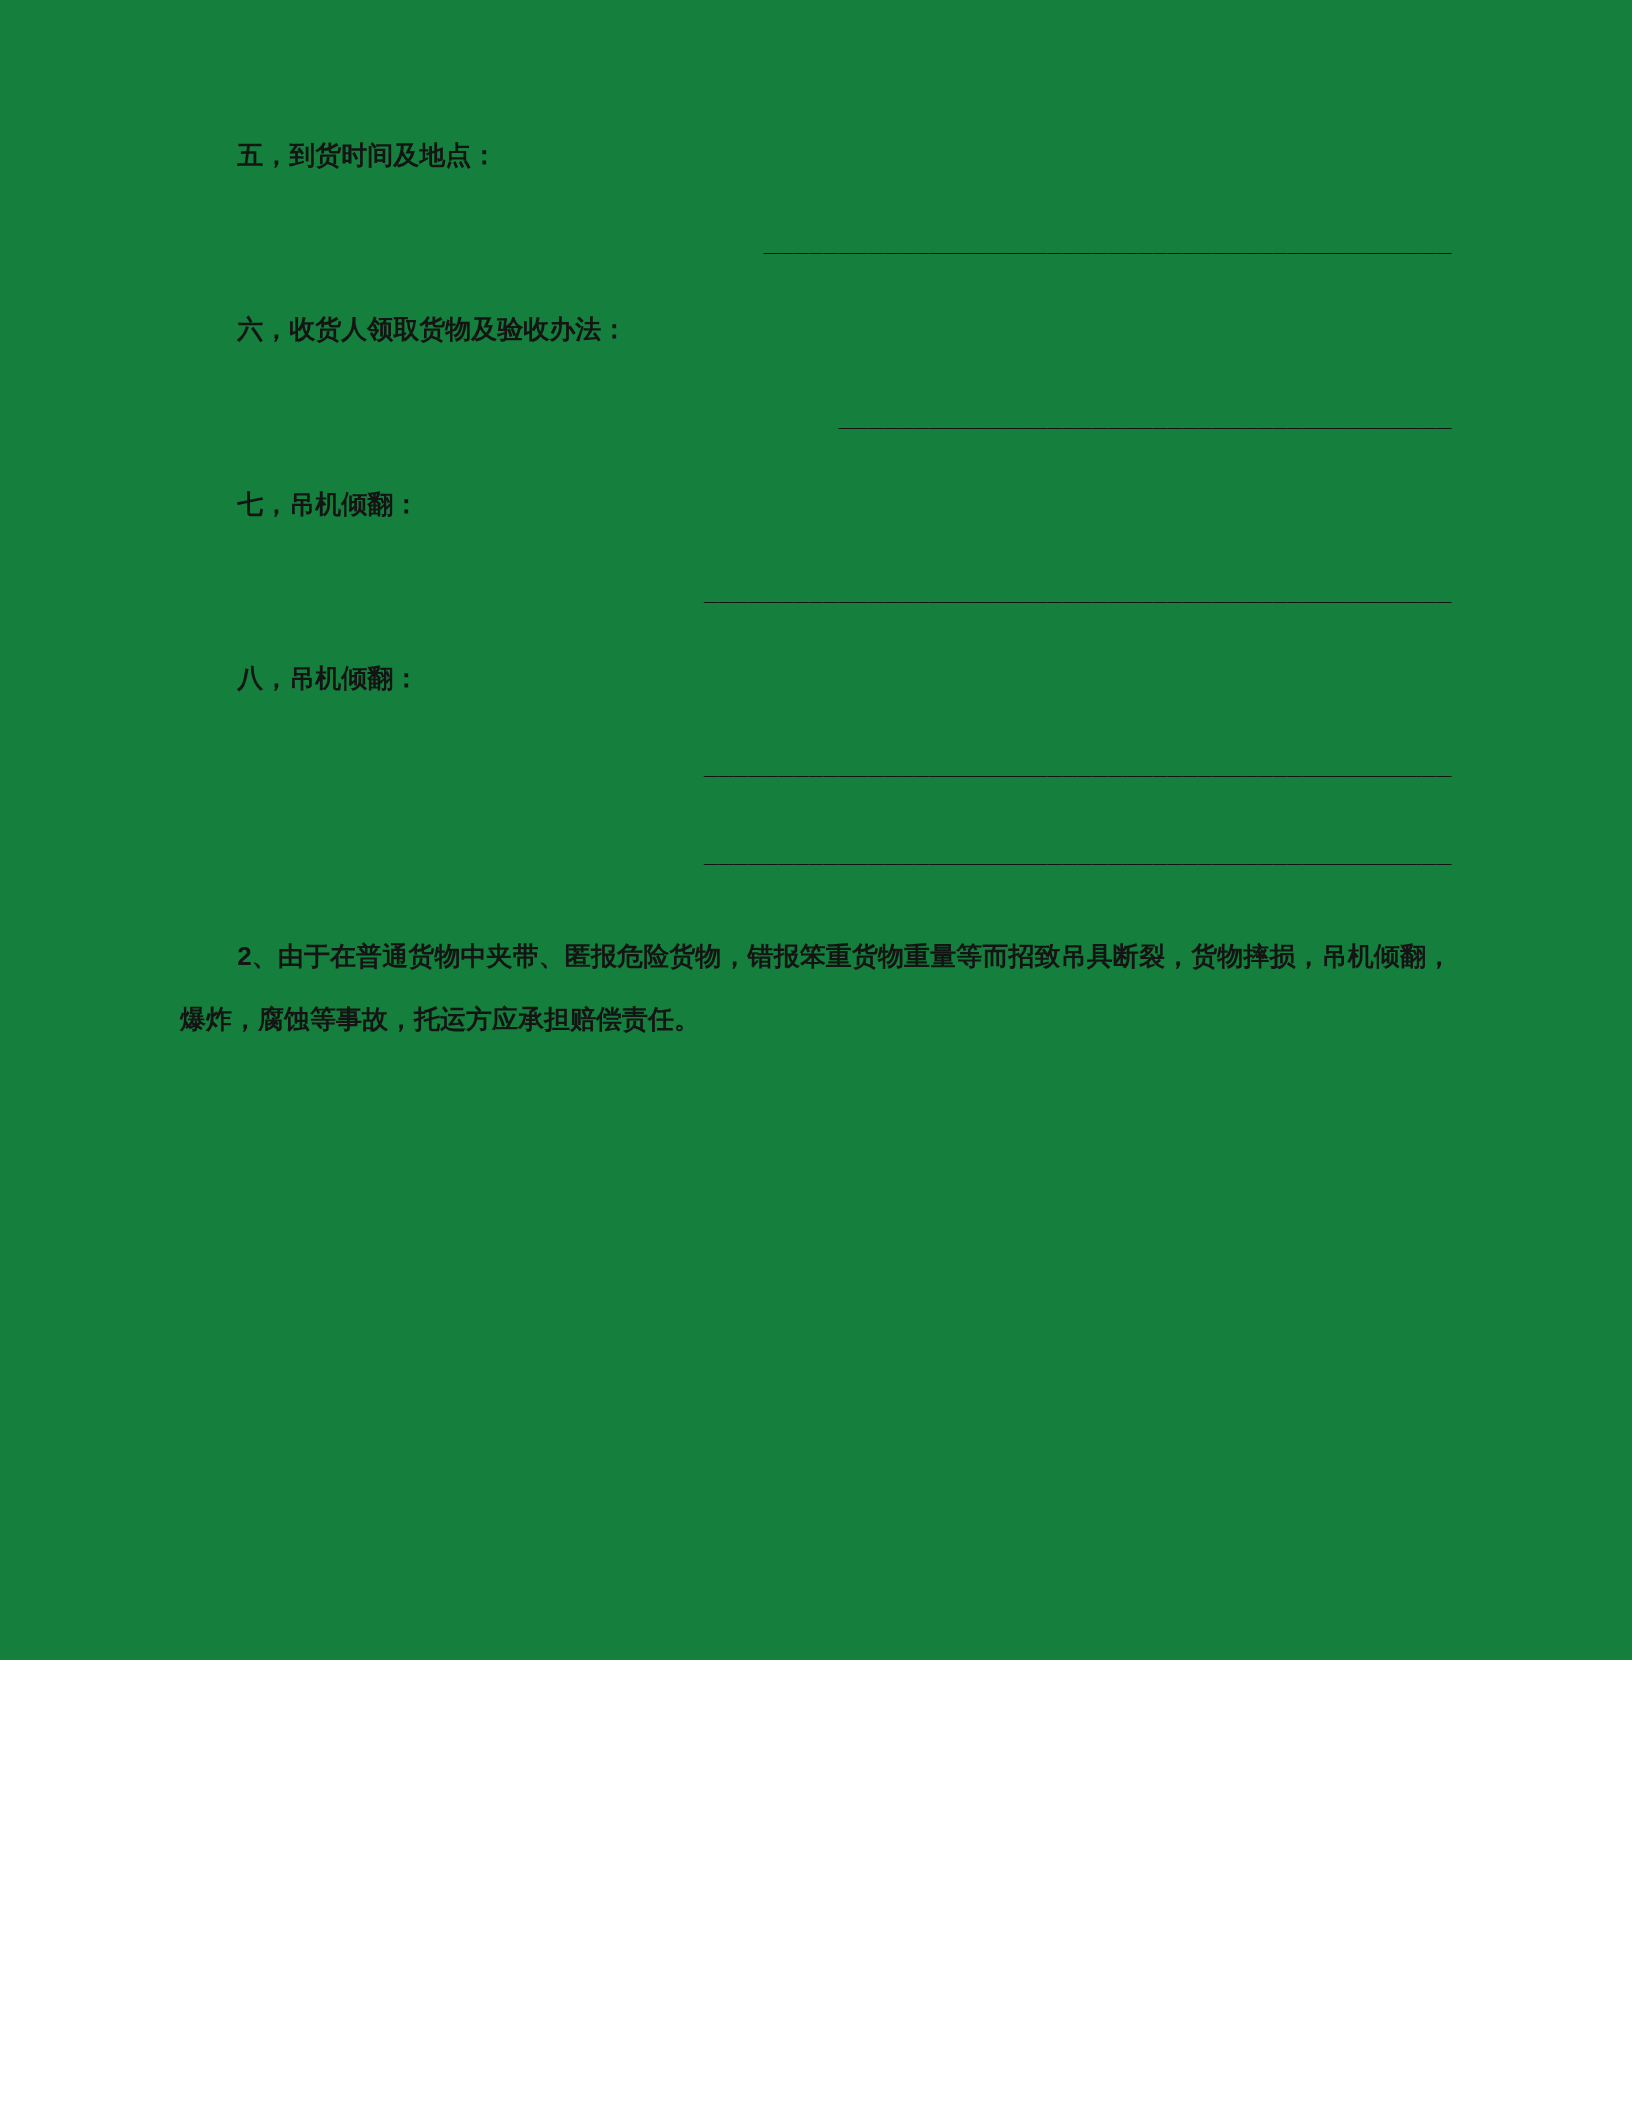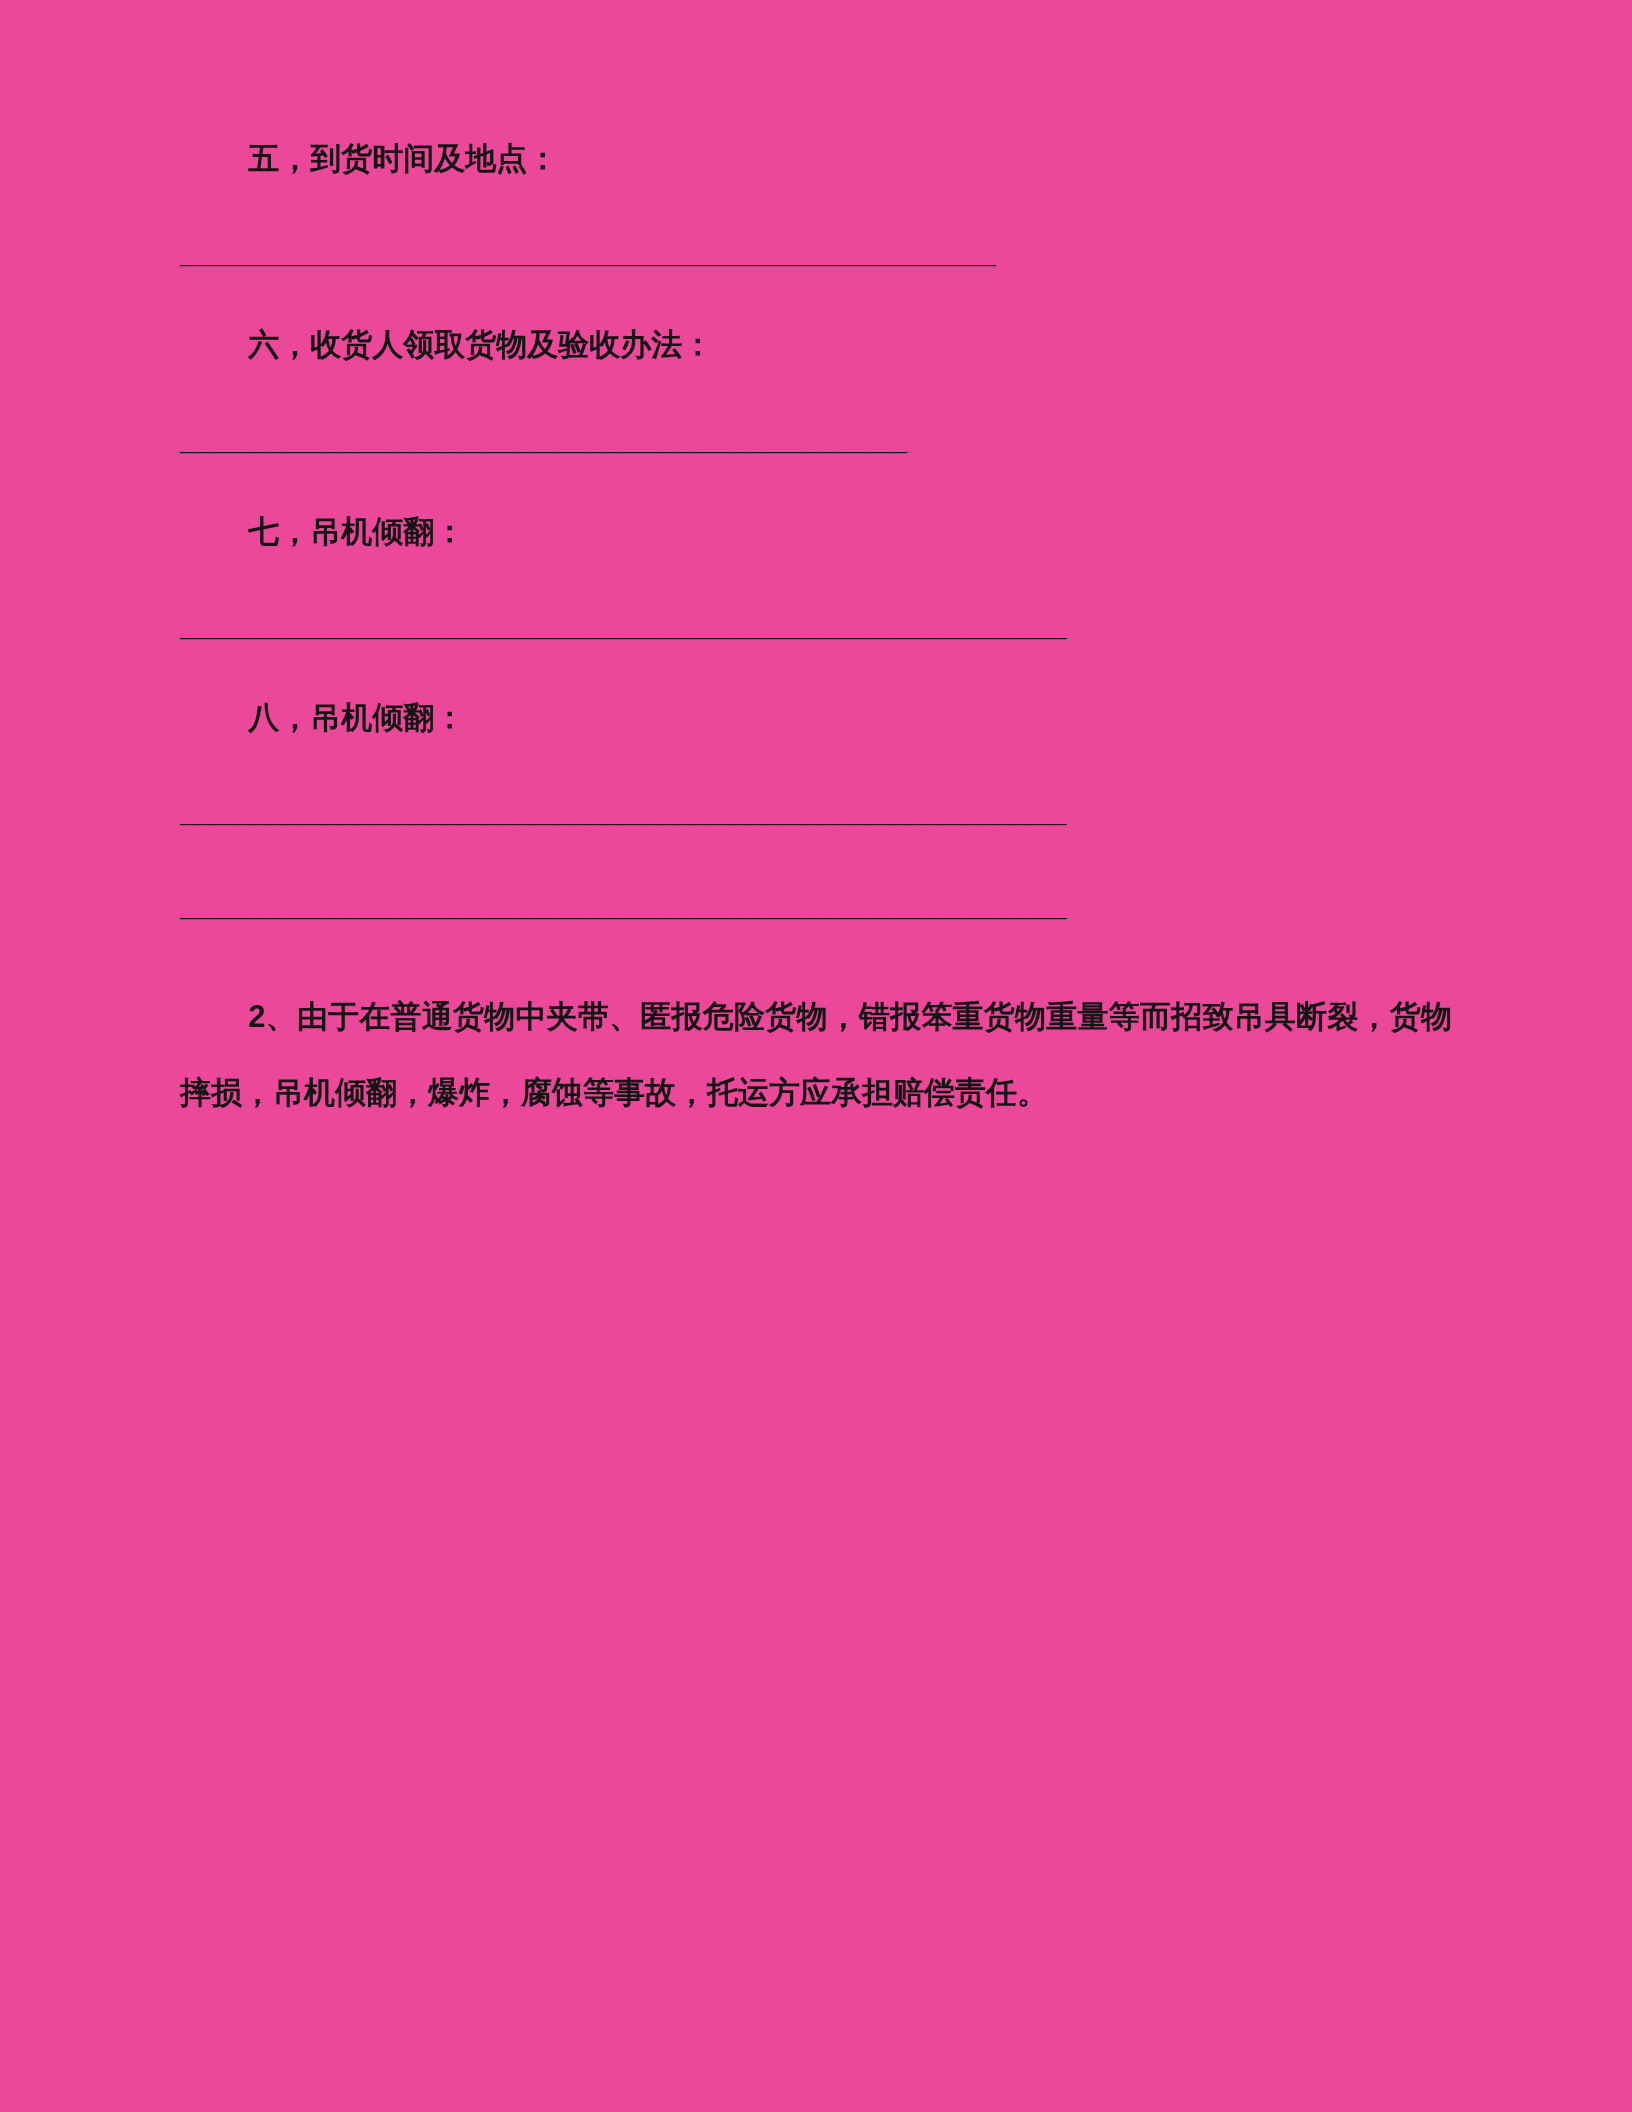--- a/index.html
+++ b/index.html
@@ -3,44 +3,45 @@
 <meta charset="utf-8">
 <style>
   html, body {
     margin: 0;
     padding: 0;
     background: #ffffff;
   }
   .page {
     position: relative;
     width: 1632px;
-    height: 2112px;
+    height: 1660px;
     box-sizing: border-box;
-    background: #ec4899;
+    background: #15803d;
     padding: 140px 180px 0 180px;
     font-family: "Liberation Sans", sans-serif;
     color: #141414;
     font-weight: 700;
-    font-size: 31px;
+    font-size: 26px;
   }
   .doc-line {
     margin: 0;
   }
   .heading {
     text-indent: 2.2em;
     line-height: 1.2;
     margin: 0 0 56px 0;
     white-space: nowrap;
   }
   .rule {
     line-height: 1.2;
     margin: 0 0 56px 0;
     white-space: nowrap;
     overflow: hidden;
     letter-spacing: 0.5px;
+    text-align: right;
   }
   .para {
     text-indent: 2.2em;
     line-height: 2.45;
     margin: 0 0 26px 0;
     text-align: justify;
   }
 </style>
 </head>
 <body>

